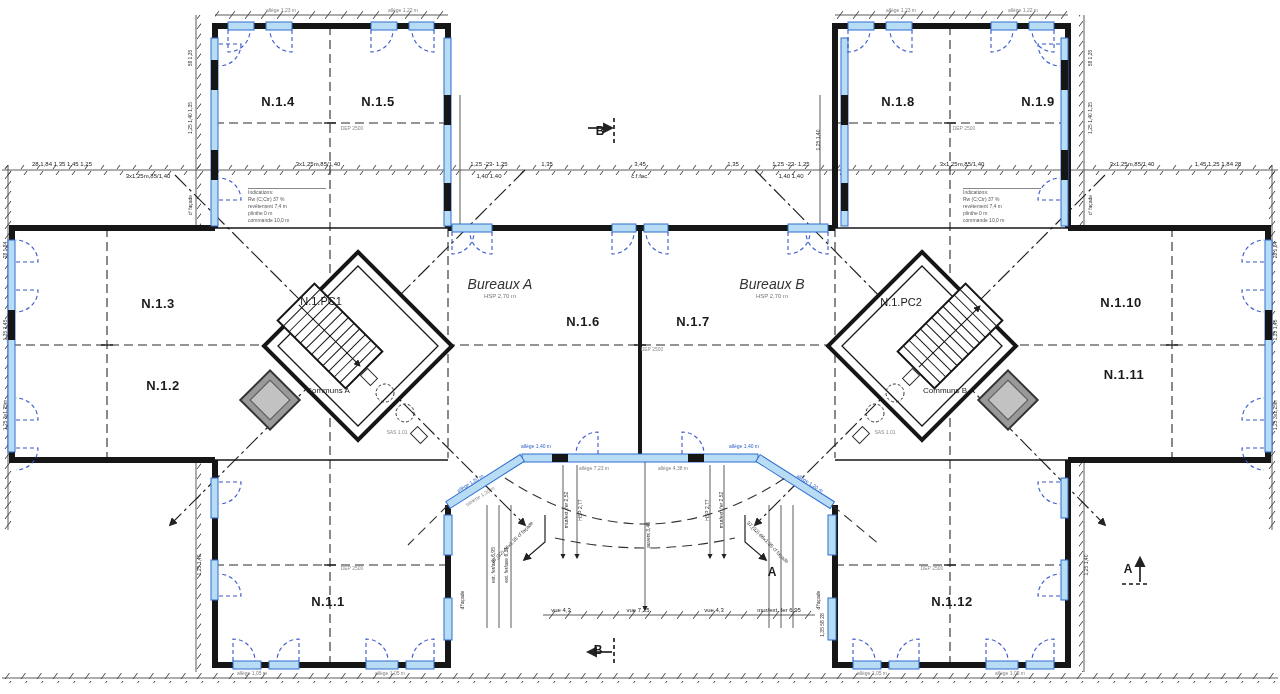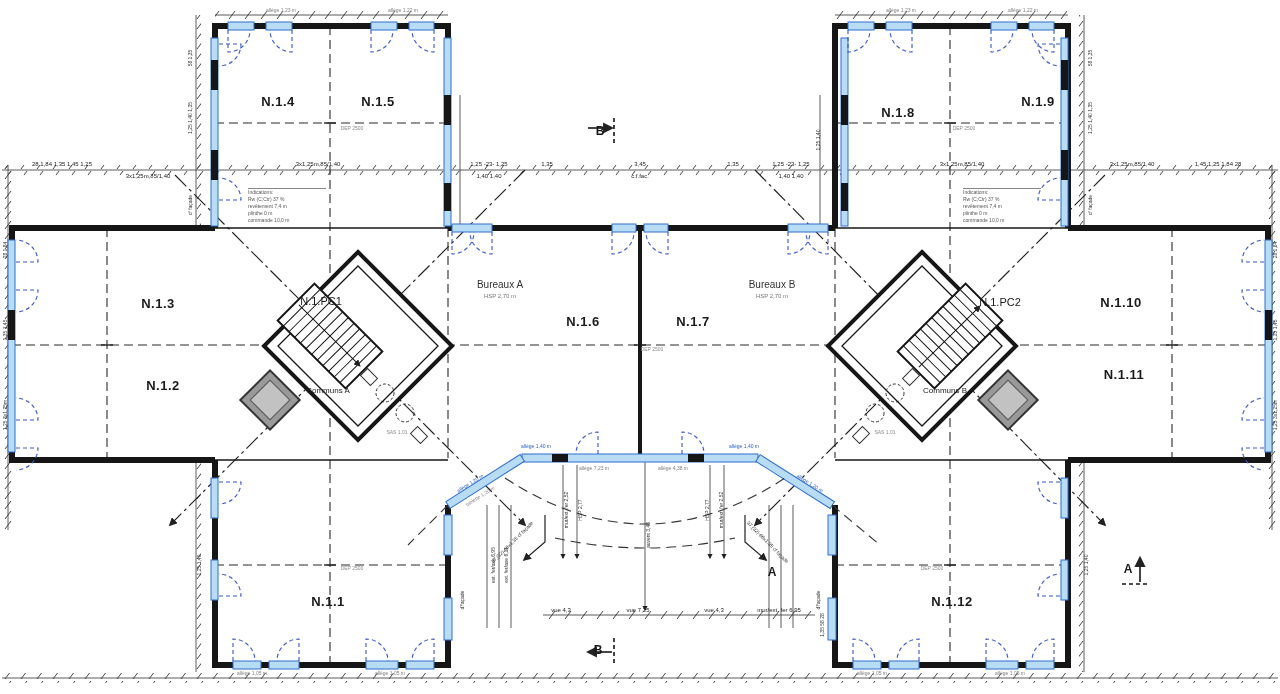--- a/index.html
+++ b/index.html
@@ -3,21 +3,21 @@
 <meta charset="utf-8">
 <style>
   html,body{margin:0;padding:0;background:#fff;}
   #plan{position:relative;width:1280px;height:694px;background:#fff;overflow:hidden;
         font-family:"Liberation Sans",sans-serif;}
   #plan svg{position:absolute;left:0;top:0;}
   #overlay{position:absolute;left:0;top:0;width:1191px;height:694px;}
   .lbl{position:absolute;transform:translate(-50%,-50%);white-space:nowrap;color:#1a1a1a;}
   .room{font-size:13px;font-weight:bold;letter-spacing:.5px;}
   .core{font-size:11px;font-weight:normal;}
-  .zone{font-size:10px;color:#333;}
+  .zone{font-size:14px;color:#333;font-style:italic;}
   .zsub{font-size:6px;color:#777;}
   .com{font-size:8px;color:#222;}
   .sec{font-size:12px;font-weight:bold;}
   .t6{font-size:6px;color:#222;}
   .t5{font-size:5px;color:#333;}
   .g5{font-size:5px;color:#808080;}
   .g4{font-size:5px;color:#8a8a8a;}
   .b5{font-size:5px;color:#2b5fc4;}
   .v{transform:translate(-50%,-50%) rotate(-90deg);}
   .dm45{transform:translate(-50%,-50%) rotate(-32deg);}
@@ -346,33 +346,33 @@
     <line x1="614" y1="638" x2="614" y2="664" stroke-dasharray="4 3"></line>
     <line x1="1140" y1="582" x2="1140" y2="558" marker-end="url(#ah)"></line>
     <line x1="1122" y1="584" x2="1148" y2="584" stroke-dasharray="4 3"></line>
   </g>
 </svg>
 
 <div id="overlay">
 
   <span class="lbl room" style="left:278px;top:101px">N.1.4</span>
   <span class="lbl room" style="left:378px;top:101px">N.1.5</span>
-  <span class="lbl room" style="left:898px;top:112px">N.1.8</span>
+  <span class="lbl room" style="left:898px;top:101px">N.1.8</span>
   <span class="lbl room" style="left:1038px;top:101px">N.1.9</span>
   <span class="lbl room" style="left:158px;top:303px">N.1.3</span>
   <span class="lbl room" style="left:163px;top:385px">N.1.2</span>
   <span class="lbl room" style="left:1121px;top:302px">N.1.10</span>
   <span class="lbl room" style="left:1124px;top:374px">N.1.11</span>
   <span class="lbl room" style="left:583px;top:321px">N.1.6</span>
   <span class="lbl room" style="left:693px;top:321px">N.1.7</span>
   <span class="lbl room" style="left:328px;top:601px">N.1.1</span>
   <span class="lbl room" style="left:952px;top:601px">N.1.12</span>
 
   <span class="lbl core" style="left:321px;top:301px">N.1.PC1</span>
-  <span class="lbl core" style="left:1000px;top:302px">N.1.PC2</span>
+  <span class="lbl core" style="left:901px;top:302px">N.1.PC2</span>
   <span class="lbl com" style="left:328px;top:390px">Communs A</span>
   <span class="lbl com" style="left:945px;top:390px">Communs B</span>
   <span class="lbl g4" style="left:397px;top:432px">SAS 1.01</span>
   <span class="lbl g4" style="left:885px;top:432px">SAS 1.01</span>
   <span class="lbl zone" style="left:500px;top:284px">Bureaux A</span>
   <span class="lbl zsub" style="left:500px;top:296px">HSP 2,70 m</span>
   <span class="lbl zone" style="left:772px;top:284px">Bureaux B</span>
   <span class="lbl zsub" style="left:772px;top:296px">HSP 2,70 m</span>
 
   <span class="lbl sec" style="left:600px;top:131px">B</span>

